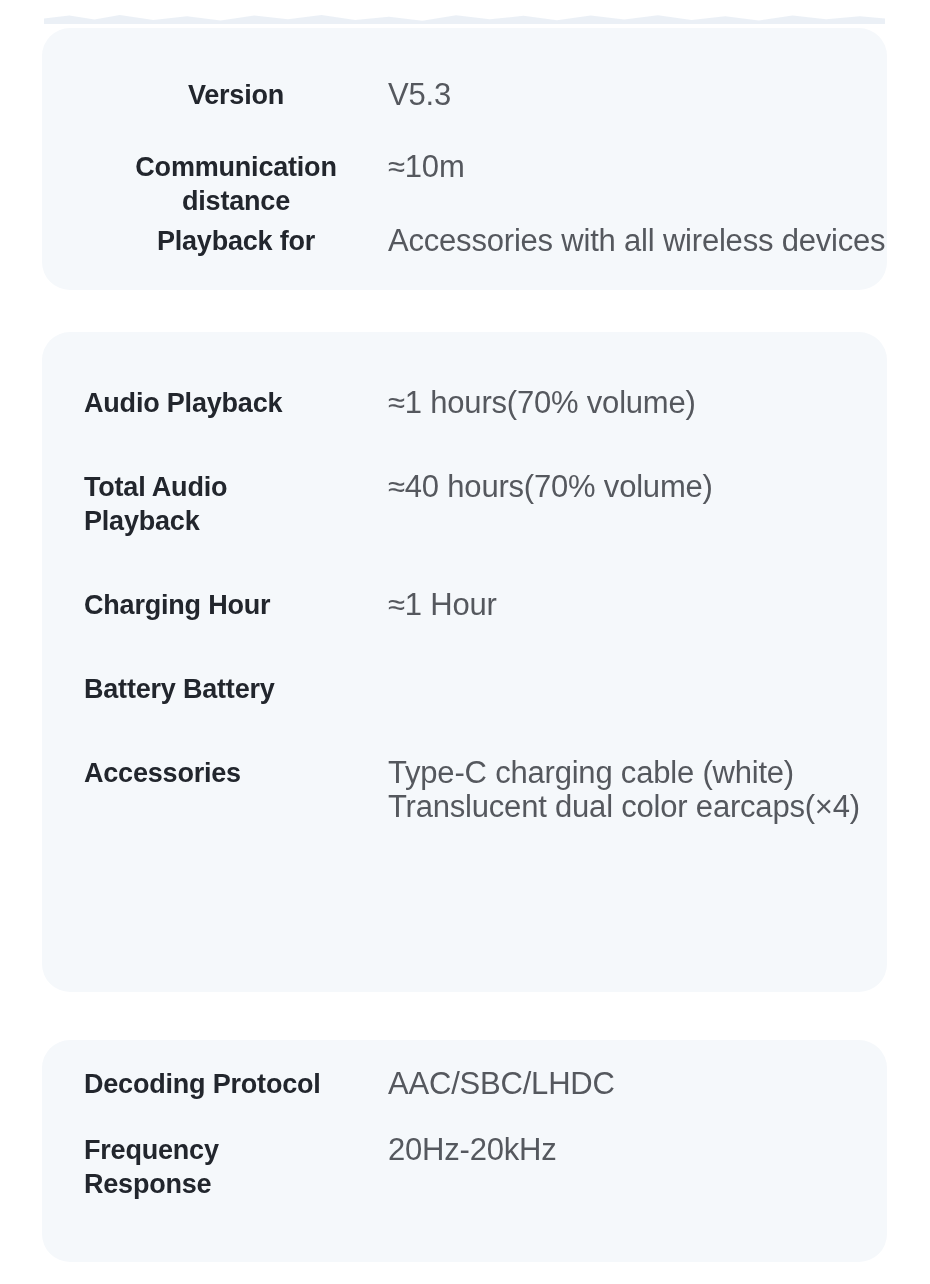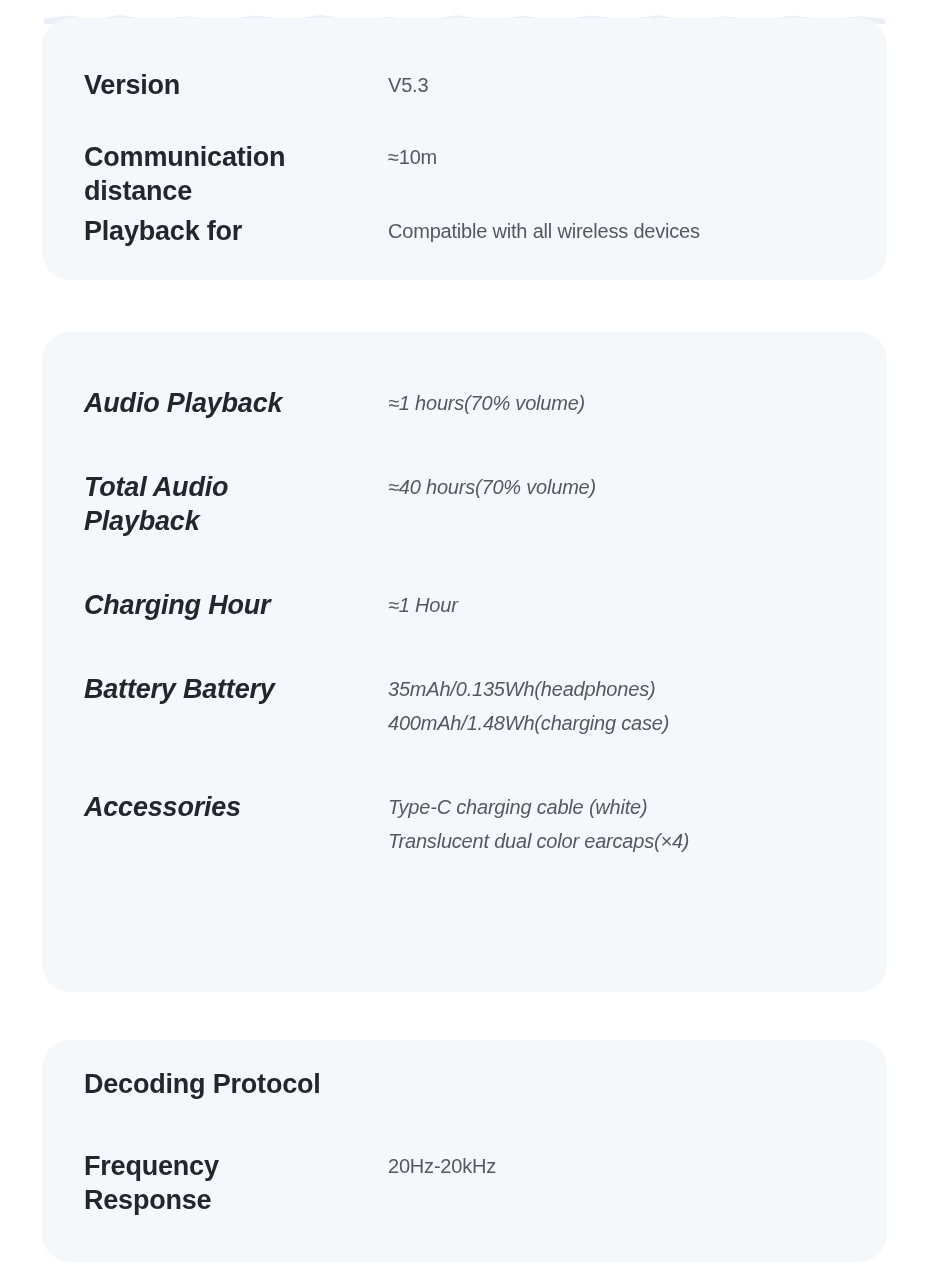--- a/index.html
+++ b/index.html
@@ -36,45 +36,45 @@
   .spec-card{
     position:absolute;
     left:42px;
     width:845px;
     background:var(--card-bg);
     border-radius:28px;
     box-sizing:border-box;
     padding-left:42px;
     padding-right:12px;
   }
-  .card-0{top:18px;height:262px;padding-top:50px;}
-  .card-1{top:332px;height:660px;padding-top:54px;font-style:italic;}
+  .card-0{top:28px;height:262px;padding-top:50px;text-align:center;}
+  .card-1{top:332px;height:660px;padding-top:54px;}
   .card-2{top:1040px;height:222px;padding-top:27px;}
   .spec-row{
     display:flex;
     align-items:flex-start;
   }
   .card-0 .spec-row{margin-bottom:38px;}
   .card-0 .spec-row:nth-child(2){margin-bottom:6px;}
   .card-1 .spec-row{margin-bottom:50px;}
-  .card-2 .spec-row{margin-bottom:48px;}
+  .card-2 .spec-row{margin-bottom:32px;}
   .spec-card .spec-row:last-child{margin-bottom:0;}
   .spec-label{
     flex:none;
     width:304px;
     font-size:27px;
     line-height:34px;
     font-weight:700;
     color:var(--label-color);
     letter-spacing:-0.2px;
     white-space:pre;
   }
   .spec-value{
     flex:none;
-    font-size:20px;
+    font-size:31px;
     line-height:34px;
     font-weight:400;
     color:var(--value-color);
     letter-spacing:-0.2px;
     white-space:pre;
   }
 </style>
 </head>
 <body>
 
@@ -88,21 +88,21 @@
   </div>
 
   <div class="spec-row">
     <div class="spec-label">Communication
 distance</div>
     <div class="spec-value">≈10m</div>
   </div>
 
   <div class="spec-row">
     <div class="spec-label">Playback for</div>
-    <div class="spec-value">Compatible with all wireless devices</div>
+    <div class="spec-value">Accessories with all wireless devices</div>
   </div>
 </section>
   <section class="spec-card card-1">
   <div class="spec-row">
     <div class="spec-label">Audio Playback</div>
     <div class="spec-value">≈1 hours(70% volume)</div>
   </div>
 
   <div class="spec-row">
     <div class="spec-label">Total Audio
@@ -111,33 +111,32 @@
   </div>
 
 
   <div class="spec-row">
     <div class="spec-label">Charging Hour</div>
     <div class="spec-value">≈1 Hour</div>
   </div>
 
   <div class="spec-row">
     <div class="spec-label">Battery Battery</div>
-    <div class="spec-value">35mAh/0.135Wh(headphones)
-400mAh/1.48Wh(charging case)</div>
   </div>
 
   <div class="spec-row">
     <div class="spec-label">Accessories</div>
     <div class="spec-value">Type-C charging cable (white)
 Translucent dual color earcaps(×4)</div>
   </div>
 </section>
   <section class="spec-card card-2">
   <div class="spec-row">
     <div class="spec-label">Decoding Protocol</div>
+    <div class="spec-value">AAC/SBC/LHDC</div>
   </div>
 
   <div class="spec-row">
     <div class="spec-label">Frequency
 Response</div>
     <div class="spec-value">20Hz-20kHz</div>
   </div>
 </section>
 </div>
 

